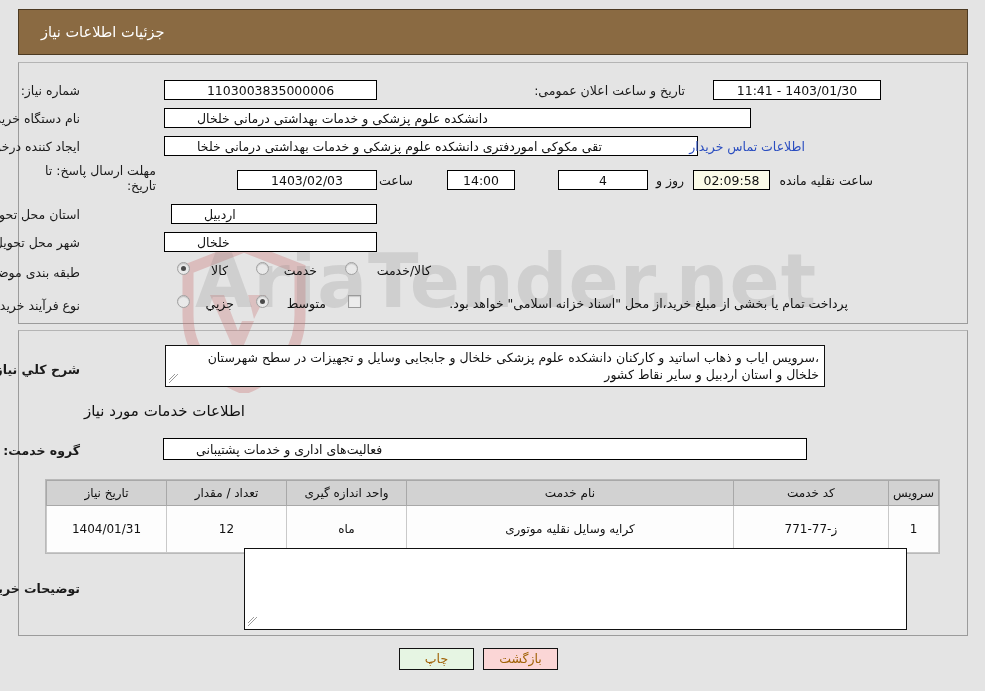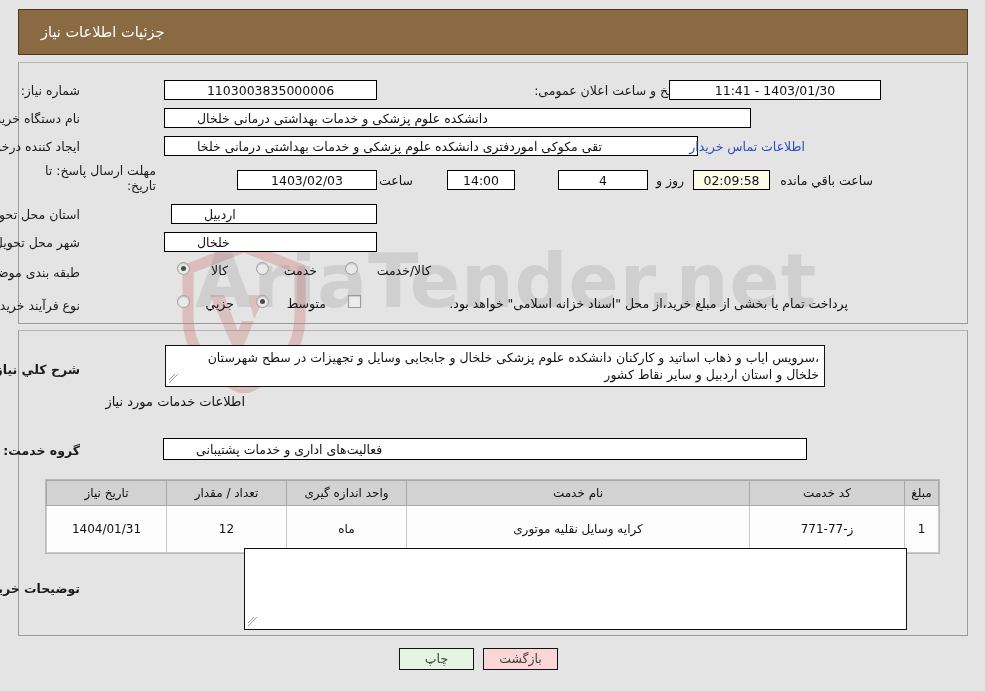--- a/index.html
+++ b/index.html
@@ -164,24 +164,25 @@
   .ta .grip {
     position: absolute;
     left: 2px; bottom: 1px;
     width: 12px; height: 12px;
     opacity: .65;
   }
 
   
   .section-head {
     position: absolute;
-    font-size: 13px;
-    color: #111;
-    white-space: nowrap;
-    z-index: 10;
+    font-size: 15px;
+    color: #111;
+    white-space: nowrap;
+    z-index: 10;
+    margin-top: 8px;
   }
 
   
   .tbl-wrap {
     position: absolute;
     left: 45px; top: 479px;
     width: 895px;
     z-index: 10;
     border: 1px solid #b9b9b9;
     background: #fff;
@@ -208,21 +209,21 @@
     color: #111;
     padding: 16px 4px;
     white-space: nowrap;
   }
 
   
   .btn {
     position: absolute;
     border: 1px solid #111;
     font-size: 12.5px;
-    color: #404040;
+    color: #a16207;
     text-align: center;
     line-height: 20px;
     height: 22px;
     cursor: pointer;
     z-index: 10;
   }
   .btn-print  { background: #e6f5e3; }
   .btn-back   { background: #fbd6d6; }
 </style>
 </head>
@@ -242,37 +243,37 @@
   <div class="title-bar">
     <span class="t">جزئیات اطلاعات نیاز</span>
   </div>
 
   <div class="panel" id="panel-top"></div>
 
   <div class="lbl" style="top:83px; right:905px; width:0;">شماره نیاز:</div>
   <div class="fld center" style="top:80px; right:608px; width:213px; height:20px;">1103003835000006</div>
 
   <div class="lbl" style="top:83px; right:300px;">تاریخ و ساعت اعلان عمومی:</div>
-  <div class="fld center" style="top:80px; right:104px; width:212px; height:20px;">1403/01/30 - 11:41</div>
+  <div class="fld center" style="top:80px; right:104px; width:168px; height:20px;">1403/01/30 - 11:41</div>
 
   <div class="lbl" style="top:111px; right:905px;">نام دستگاه خریدار:</div>
   <div class="fld right" style="top:108px; right:234px; width:587px; height:20px;">دانشکده علوم پزشکی و خدمات بهداشتی درمانی خلخال</div>
 
   <div class="lbl" style="top:139px; right:905px;">ایجاد کننده درخواست:</div>
   <div class="fld right" style="top:136px; right:287px; width:534px; height:20px;">تقی مکوکی اموردفتری دانشکده علوم پزشکی و خدمات بهداشتی درمانی خلخا</div>
   <a class="link" href="#" style="top:139px; right:180px;">اطلاعات تماس خریدار</a>
 
   <div class="lbl wrap" style="top:163px; right:829px; width:120px; text-align:right;">مهلت ارسال پاسخ: تا تاریخ:</div>
   <div class="fld center" style="top:170px; right:608px; width:140px; height:20px;">1403/02/03</div>
   <div class="plaintext" style="top:173px; right:572px;">ساعت</div>
   <div class="fld center" style="top:170px; right:470px; width:68px; height:20px;">14:00</div>
   <div class="fld center" style="top:170px; right:337px; width:90px; height:20px;">4</div>
   <div class="plaintext" style="top:173px; right:301px;">روز و</div>
   <div class="fld cream center" style="top:170px; right:215px; width:77px; height:20px;">02:09:58</div>
-  <div class="plaintext" style="top:173px; right:112px;">ساعت باقي مانده</div>
+  <div class="plaintext" style="top:173px; right:112px;">ساعت نقلیه مانده</div>
 
   <div class="lbl" style="top:207px; right:905px;">استان محل تحویل:</div>
   <div class="fld right" style="top:204px; right:608px; width:206px; height:20px;">اردبیل</div>
 
   <div class="lbl" style="top:235px; right:905px;">شهر محل تحویل:</div>
   <div class="fld right" style="top:232px; right:608px; width:213px; height:20px;">خلخال</div>
 
   <div class="lbl" style="top:265px; right:905px;">طبقه بندی موضوعی:</div>
 
   <div class="radio on" style="top:262px; right:795px;"></div>
@@ -307,21 +308,21 @@
 
   <div class="section-head" style="top:394px; right:740px;">اطلاعات خدمات مورد نیاز</div>
 
   <div class="lbl bold" style="top:443px; right:905px;">گروه خدمت:</div>
   <div class="fld right" style="top:438px; right:178px; width:644px; height:22px;">فعالیت‌های اداری و خدمات پشتیبانی</div>
 
   <div class="tbl-wrap">
     <table class="grid">
       <thead>
         <tr>
-          <th style="width:34px;">مبلغ</th>
+          <th style="width:34px;">سرویس</th>
           <th style="width:155px;">کد خدمت</th>
           <th>نام خدمت</th>
           <th style="width:120px;">واحد اندازه گیری</th>
           <th style="width:120px;">تعداد / مقدار</th>
           <th style="width:120px;">تاریخ نیاز</th>
         </tr>
       </thead>
       <tbody>
         <tr>
           <td>1</td>

